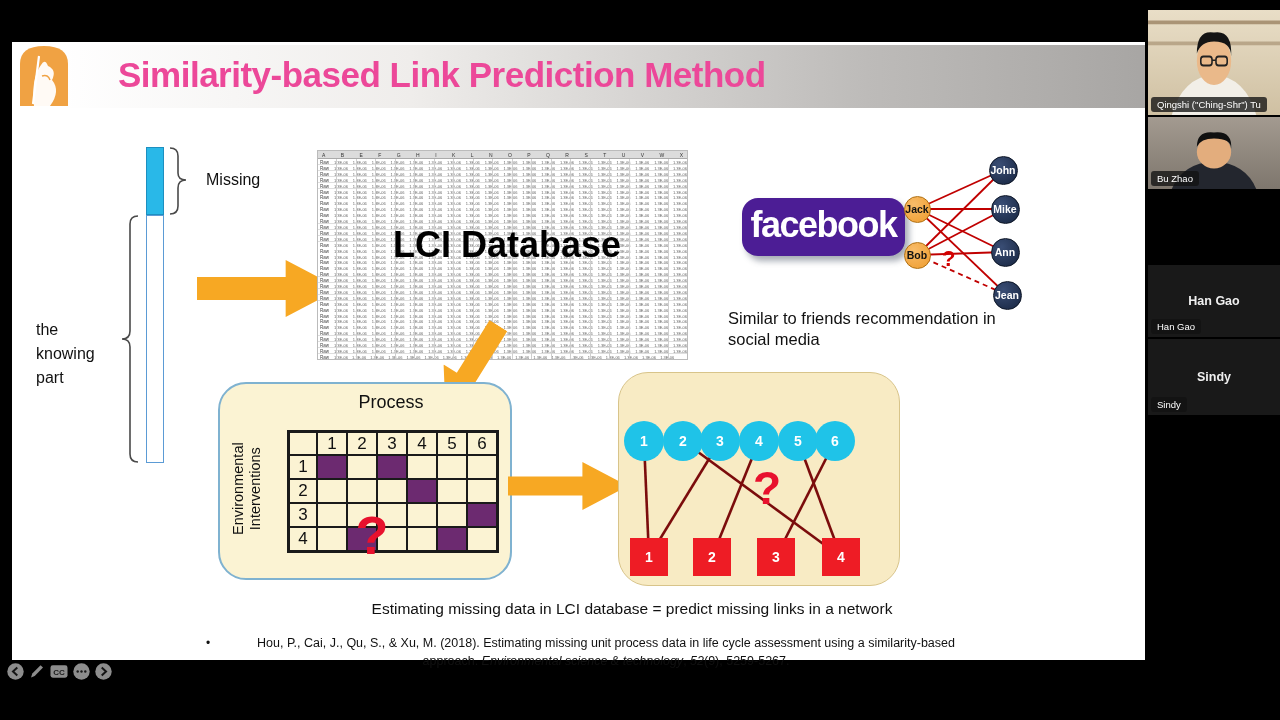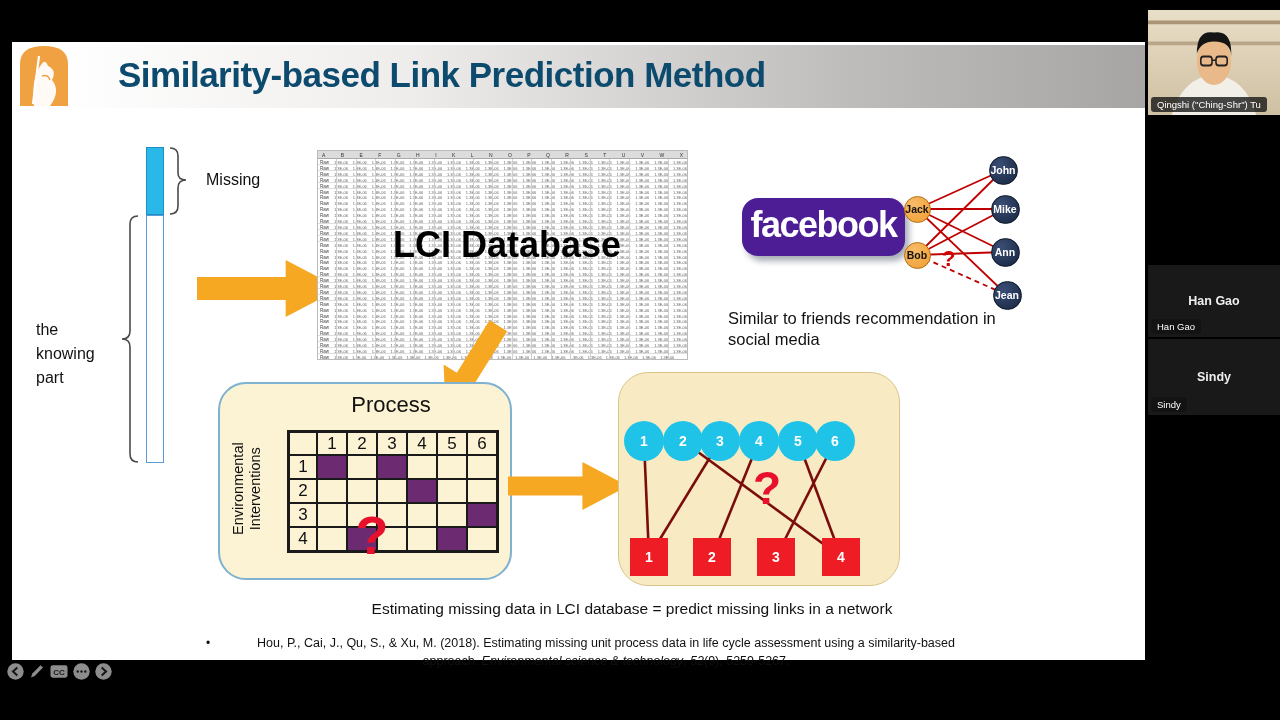--- a/index.html
+++ b/index.html
@@ -4,21 +4,21 @@
 <style>
   html,body{margin:0;padding:0;background:#000;}
   *{box-sizing:border-box;font-family:"Liberation Sans",sans-serif;}
   #stage{position:relative;width:1280px;height:720px;background:#000;overflow:hidden;}
   #slide{position:absolute;left:12px;top:42px;width:1140px;height:618px;background:#fff;}
   .abs{position:absolute;}
 
   
   #header-band{position:absolute;left:0;top:3px;width:100%;height:63px;
     background:linear-gradient(90deg,#ffffff 4%,#efedeb 35%,#bdbbb9 75%,#a7a5a3 100%);}
-  #slide-title{position:absolute;left:106px;top:13px;font-size:35px;font-weight:bold;color:#0c4a6e;letter-spacing:-.5px;text-align:center;}
+  #slide-title{position:absolute;left:106px;top:13px;font-size:35px;font-weight:bold;color:#ec4899;letter-spacing:-.5px;text-align:center;}
   #logo{position:absolute;left:8px;top:4px;width:48px;height:60px;}
 
   
   #bar-missing{position:absolute;left:134px;top:105px;width:18px;height:68px;background:#29B8E8;border:1px solid #1d8fc0;}
   #bar-knowing{position:absolute;left:134px;top:173px;width:18px;height:248px;background:#fff;border:1px solid #5B9BD5;}
   #missing-label{position:absolute;left:194px;top:129px;font-size:16px;color:#111;}
   #knowing-label{position:absolute;left:24px;top:276px;font-size:16px;color:#111;white-space:pre-line;line-height:1.5;}
 
   
   .block-arrow{background:#F7A823;clip-path:polygon(0 30%,62% 30%,62% 0%,100% 50%,62% 100%,62% 70%,0 70%);}
@@ -36,21 +36,21 @@
   #lci-gridlines{position:absolute;left:0;top:8px;right:0;bottom:0;pointer-events:none;
     background:
       repeating-linear-gradient(90deg,transparent 0 18.5px,#cfcfcf 18.5px 19.5px),
       repeating-linear-gradient(180deg,transparent 0 5.4px,#dedede 5.4px 5.9px);}
   #lci-overlay{position:absolute;left:280px;top:182px;width:430px;text-align:center;
     font-size:36px;font-weight:bold;color:#000;letter-spacing:0;}
 
   
   #process-box{position:absolute;left:206px;top:340px;width:294px;height:198px;background:#FBF3D3;
     border:2px solid #7FB2D0;border-radius:28px;}
-  #process-title{position:absolute;left:67px;top:8px;width:208px;text-align:center;font-size:22px;color:#111;}
+  #process-title{position:absolute;left:67px;top:8px;width:208px;text-align:center;font-size:18px;color:#111;}
   #process-side-label{position:absolute;left:-48px;top:88px;width:150px;text-align:center;
     transform:rotate(-90deg);font-size:14.5px;line-height:1.15;color:#111;white-space:pre-line;}
   #pgrid{position:absolute;left:67px;top:46px;display:grid;
     grid-template-columns:28px repeat(6,30px);grid-template-rows:23px repeat(4,24px);
     border:2px solid #1a1a1a;background:#FBF3D3;}
   .pcell{border:1px solid #1a1a1a;display:flex;align-items:center;justify-content:center;
     font-size:17px;color:#111;}
   .pfill{background:#6C2A70;}
   #matrix-question{position:absolute;left:130px;top:124px;width:44px;text-align:center;
     font-size:54px;font-weight:bold;color:#E8112D;line-height:1;}
@@ -311,20 +311,37 @@
           <rect y="21" width="100" height="2.5" fill="#8a6f4d" opacity=".45"></rect>
   <path d="M18,70 Q26,45 50,43 Q74,45 82,70 Z" fill="#f2efe8"></path>
   <ellipse cx="50" cy="34" rx="13" ry="16" fill="#eab98a"></ellipse>
   <path d="M37,29 Q37,13 50,15 Q64,13 63,31 Q63,21 50,21 Q40,21 37,29 Z" fill="#141414"></path>
   <rect x="40" y="31" width="8.5" height="6" rx="2" fill="none" stroke="#222" stroke-width="1.2"></rect>
           <rect x="51.5" y="31" width="8.5" height="6" rx="2" fill="none" stroke="#222" stroke-width="1.2"></rect>
           <line x1="48.5" y1="33.5" x2="51.5" y2="33.5" stroke="#222" stroke-width="1"></line>
   </svg>
         <div class="tile-label">Qingshi ("Ching-Shr") Tu</div>
       </div>
+      <div class="tile" style="top: 117px; height: 72px;">
+        <svg width="132" height="72" viewBox="0 0 100 70" preserveAspectRatio="none">
+  <defs>
+            <linearGradient id="pg2" x1="0" y1="0" x2="0" y2="1">
+  <stop offset="0" stop-color="#a39a90"></stop>
+              <stop offset="1" stop-color="#7e766d"></stop>
+            </linearGradient>
+          </defs>
+  <rect width="100" height="70" fill="url(#pg2)"></rect>
+
+  <path d="M18,70 Q26,45 50,43 Q74,45 82,70 Z" fill="#23262e"></path>
+  <ellipse cx="50" cy="34" rx="13" ry="16" fill="#e3ad7d"></ellipse>
+  <path d="M37,29 Q37,13 50,15 Q64,13 63,31 Q63,21 50,21 Q40,21 37,29 Z" fill="#101010"></path>
+
+  </svg>
+        <div class="tile-label">Bu Zhao</div>
+      </div>
       <div class="tile name-only" style="top: 265px; height: 72px;">
         <div class="tile-center-name">Han Gao</div>
         <div class="tile-label">Han Gao</div>
       </div>
       <div class="tile name-only" style="top: 339px; height: 76px;">
         <div class="tile-center-name">Sindy</div>
         <div class="tile-label">Sindy</div>
       </div>
     </div>
 

